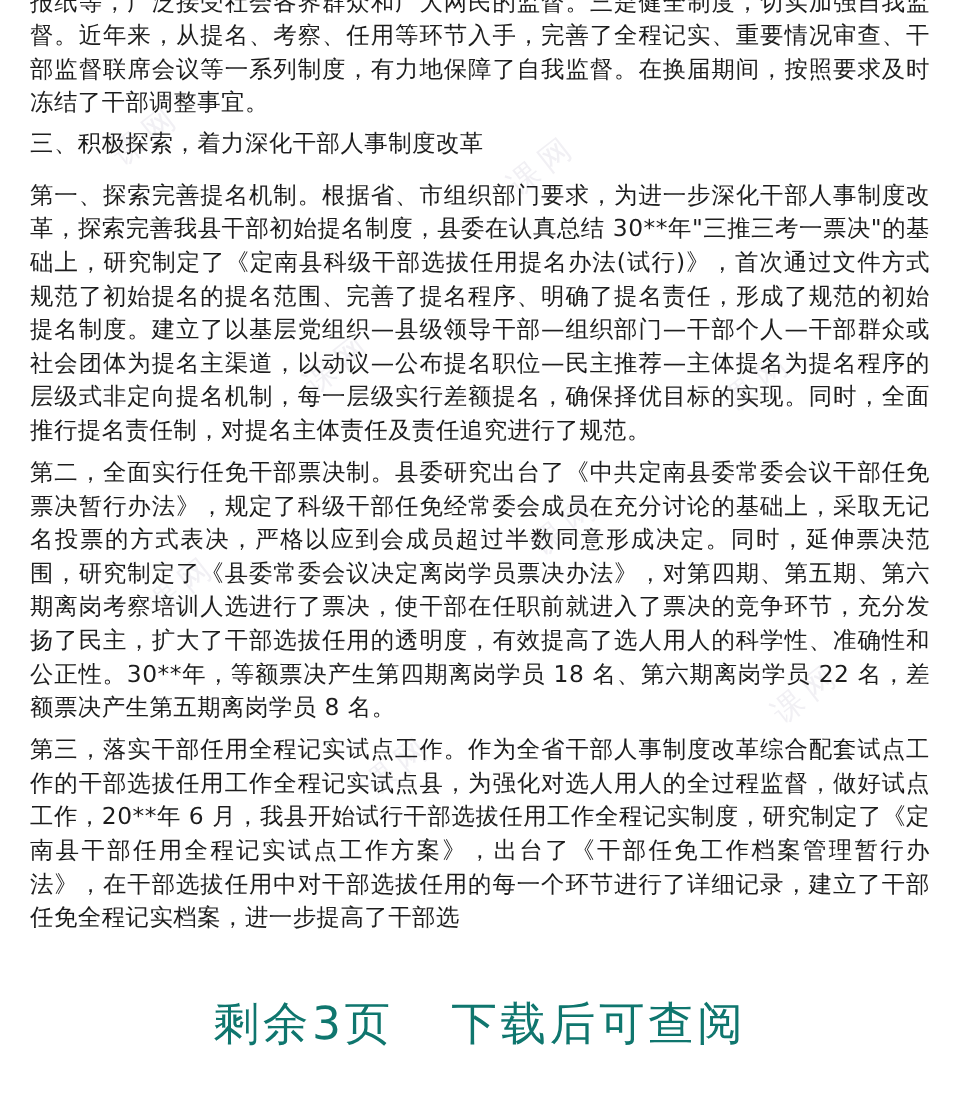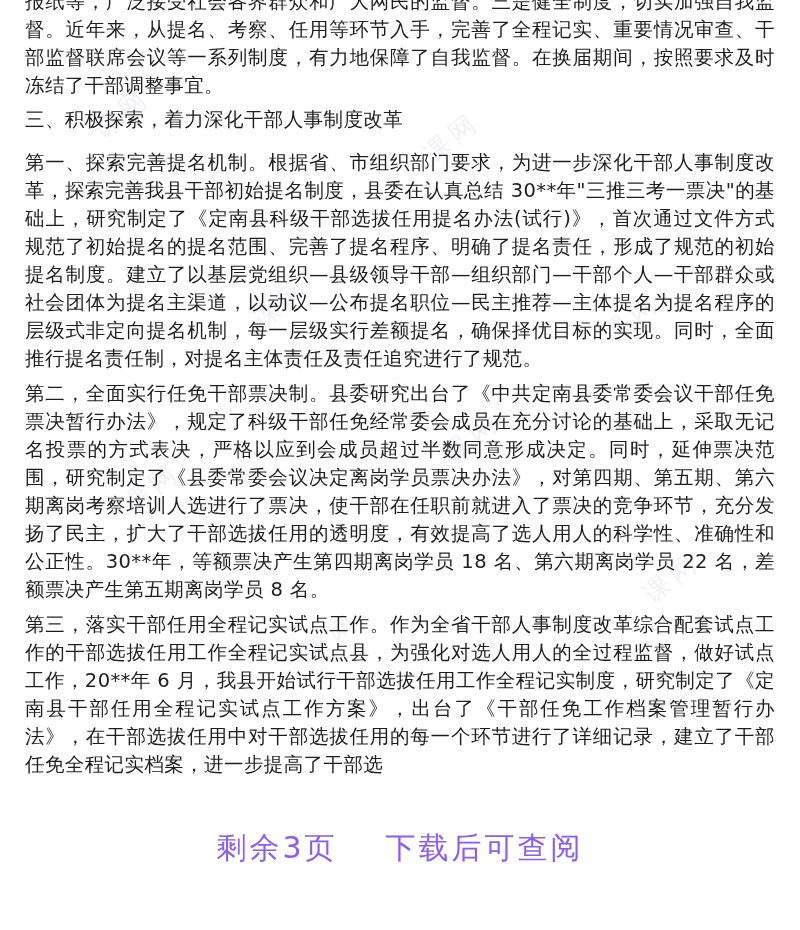--- a/index.html
+++ b/index.html
@@ -62,22 +62,22 @@
     margin-bottom: 6px;
   }
 
   .footer-banner {
     position: absolute;
     z-index: 2;
     left: 0;
     right: 0;
     top: 828px;
     text-align: center;
-    color: #8b5cf6;
-    font-size: 30px;
+    color: #0f766e;
+    font-size: 38px;
     letter-spacing: 3px;
     white-space: nowrap;
   }
   .footer-banner .gap {
     display: inline-block;
     width: 48px;
   }
 </style>
 </head>
 <body>

